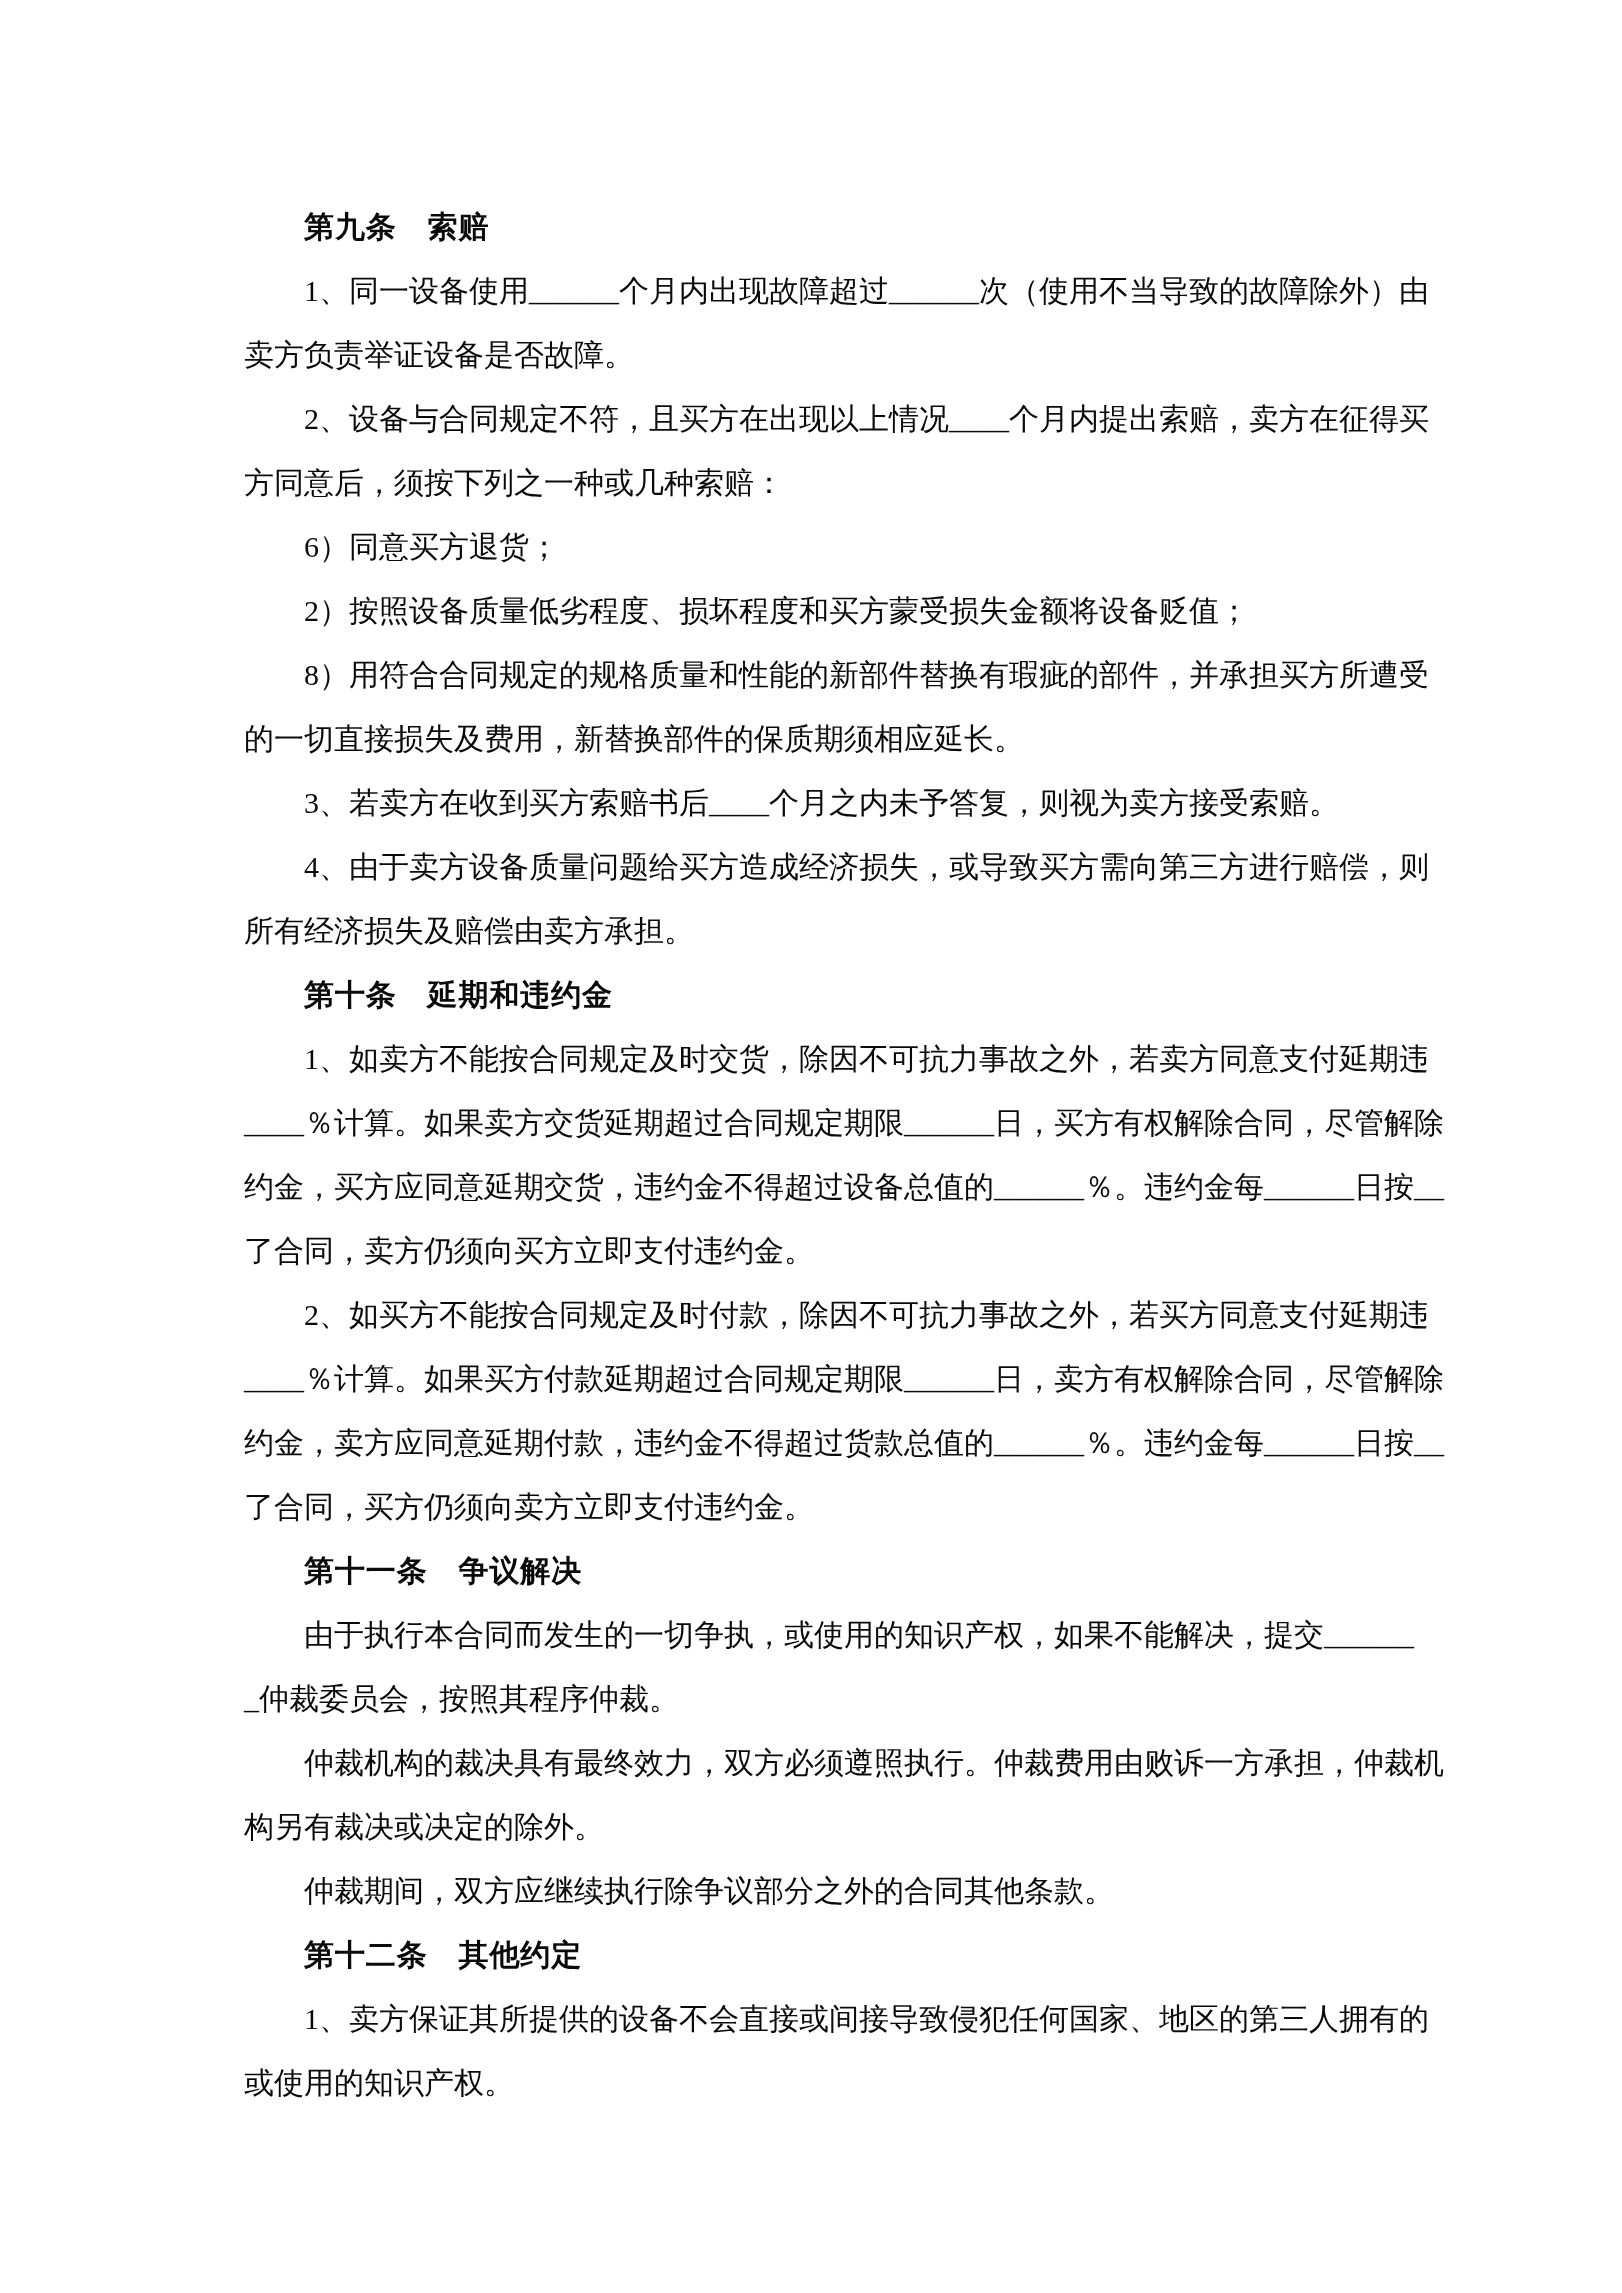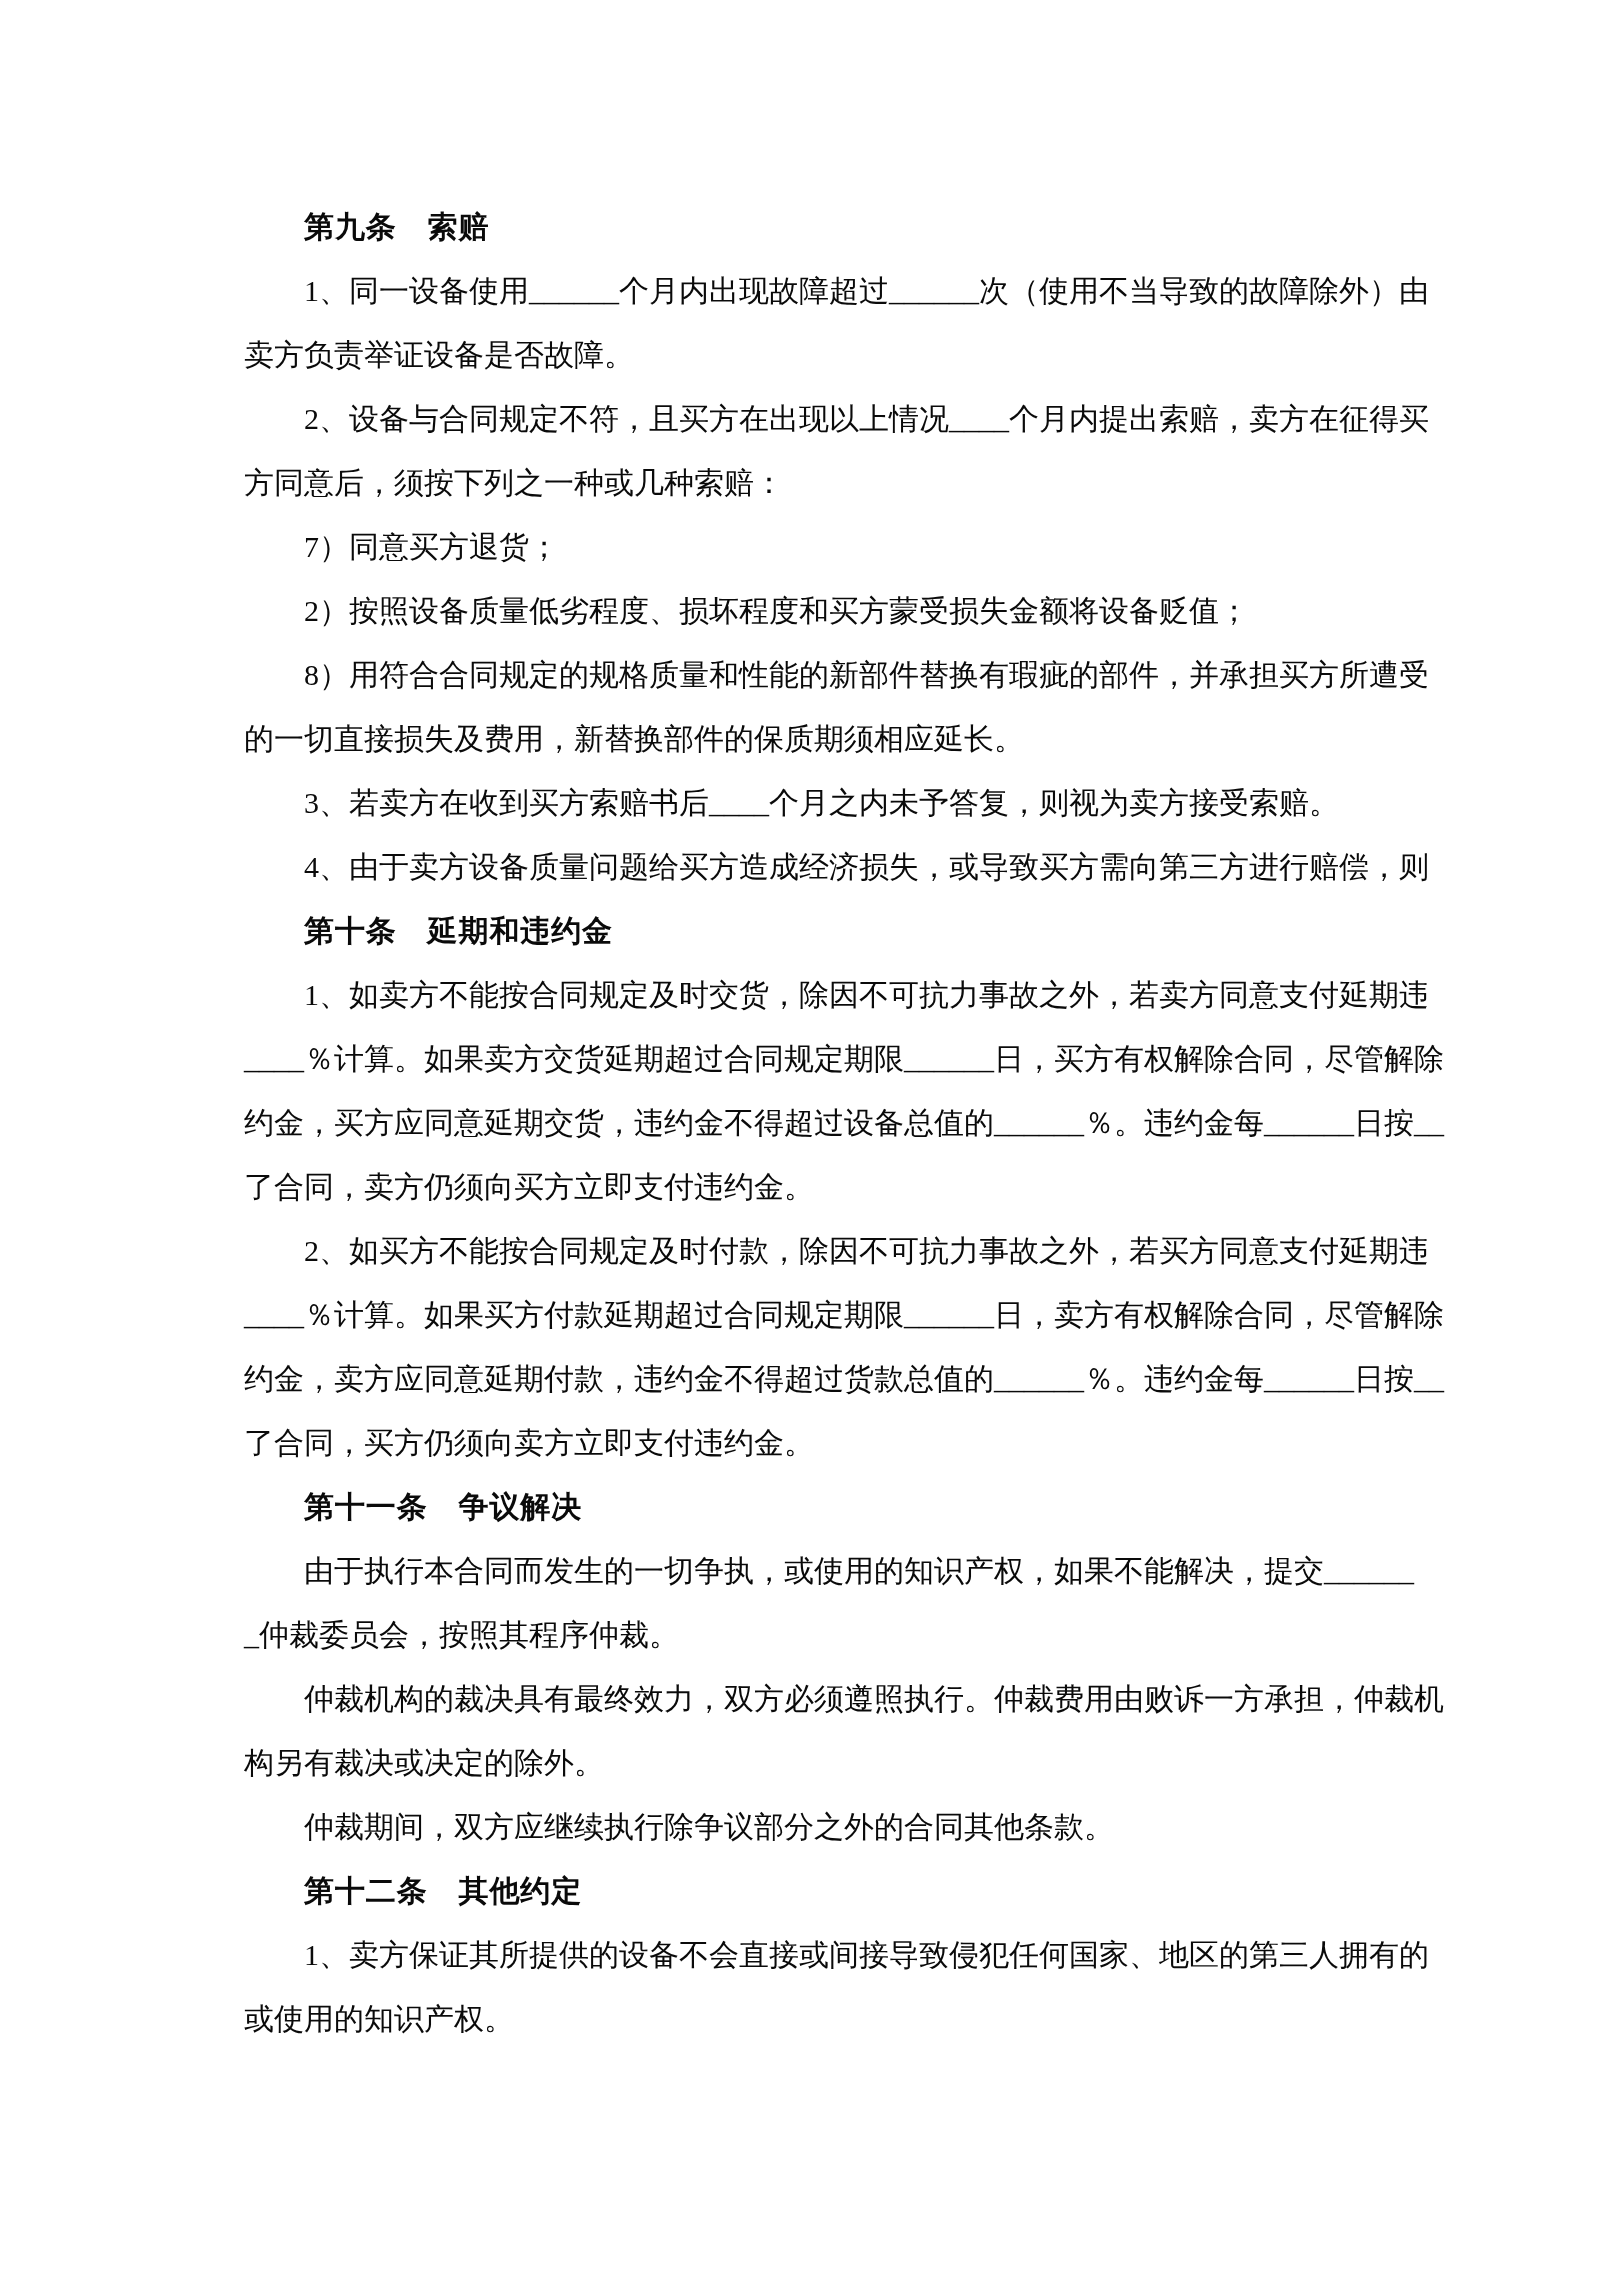--- a/index.html
+++ b/index.html
@@ -34,26 +34,27 @@
 <body>
 
 <div class="page">
   <div class="content">
 
   <div class="line heading indent">第九条　索赔</div>
       <div class="line indent">1、同一设备使用______个月内出现故障超过______次（使用不当导致的故障除外）由</div>
       <div class="line">卖方负责举证设备是否故障。</div>
       <div class="line indent">2、设备与合同规定不符，且买方在出现以上情况____个月内提出索赔，卖方在征得买</div>
       <div class="line">方同意后，须按下列之一种或几种索赔：</div>
-      <div class="line indent">7）同意买方退货；</div>
+      <div class="line indent">6）同意买方退货；</div>
       <div class="line indent">2）按照设备质量低劣程度、损坏程度和买方蒙受损失金额将设备贬值；</div>
       <div class="line indent">8）用符合合同规定的规格质量和性能的新部件替换有瑕疵的部件，并承担买方所遭受</div>
       <div class="line">的一切直接损失及费用，新替换部件的保质期须相应延长。</div>
       <div class="line indent">3、若卖方在收到买方索赔书后____个月之内未予答复，则视为卖方接受索赔。</div>
       <div class="line indent">4、由于卖方设备质量问题给买方造成经济损失，或导致买方需向第三方进行赔偿，则</div>
+      <div class="line">所有经济损失及赔偿由卖方承担。</div>
       <div class="line heading indent">第十条　延期和违约金</div>
       <div class="line indent">1、如卖方不能按合同规定及时交货，除因不可抗力事故之外，若卖方同意支付延期违</div>
       <div class="line">____％计算。如果卖方交货延期超过合同规定期限______日，买方有权解除合同，尽管解除</div>
       <div class="line">约金，买方应同意延期交货，违约金不得超过设备总值的______％。违约金每______日按__</div>
       <div class="line">了合同，卖方仍须向买方立即支付违约金。</div>
       <div class="line indent">2、如买方不能按合同规定及时付款，除因不可抗力事故之外，若买方同意支付延期违</div>
       <div class="line">____％计算。如果买方付款延期超过合同规定期限______日，卖方有权解除合同，尽管解除</div>
       <div class="line">约金，卖方应同意延期付款，违约金不得超过货款总值的______％。违约金每______日按__</div>
       <div class="line">了合同，买方仍须向卖方立即支付违约金。</div>
       <div class="line heading indent">第十一条　争议解决</div>

